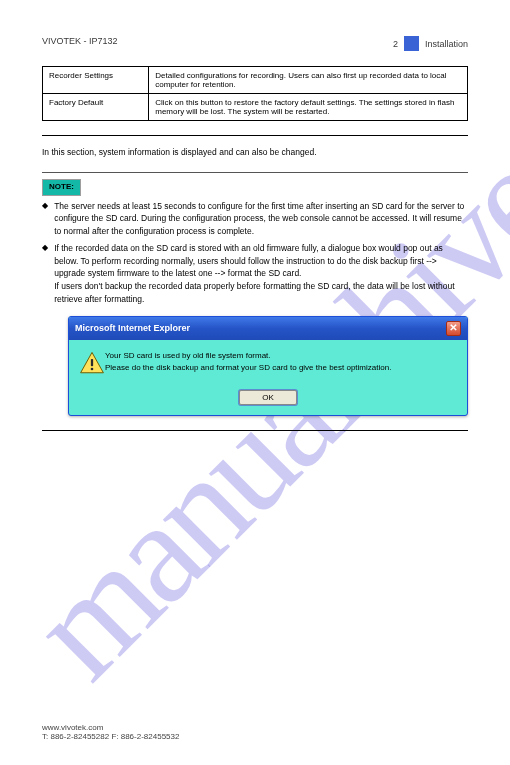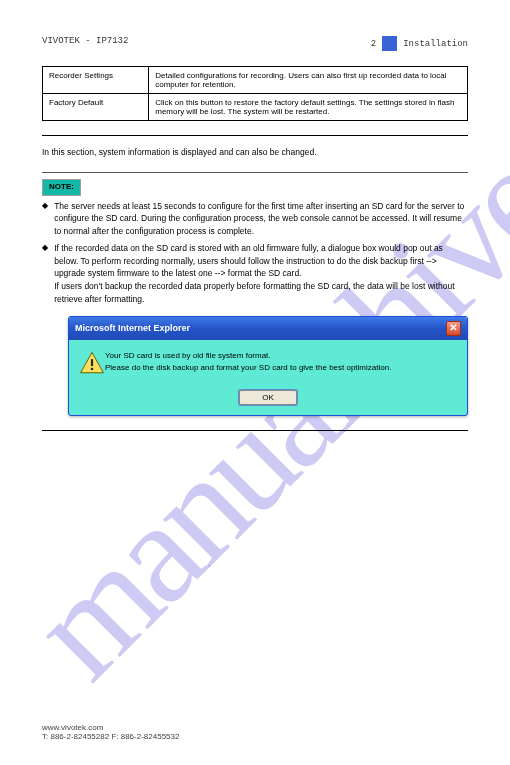--- a/index.html
+++ b/index.html
@@ -27,21 +27,20 @@
   .page {
     position: relative;
     padding: 36px 42px 30px 42px;
     width: 100%;
     height: 100%;
   }
   .header {
     font-size: 9px;
     color: #39393a;
     margin-bottom: 15px;
-    font-family: Liberation Mono, monospace;
   }
   .header .chapter { float: right; display: flex; align-items: center; gap: 6px; }
   .header .chapter .sq {
     width: 15px; height: 15px; background: #3a63d6; display: inline-block;
   }
   .header::after { content: ""; display: block; clear: both; }
   .table {
     border: 1px solid #000;
     border-collapse: collapse;
     width: 100%;

